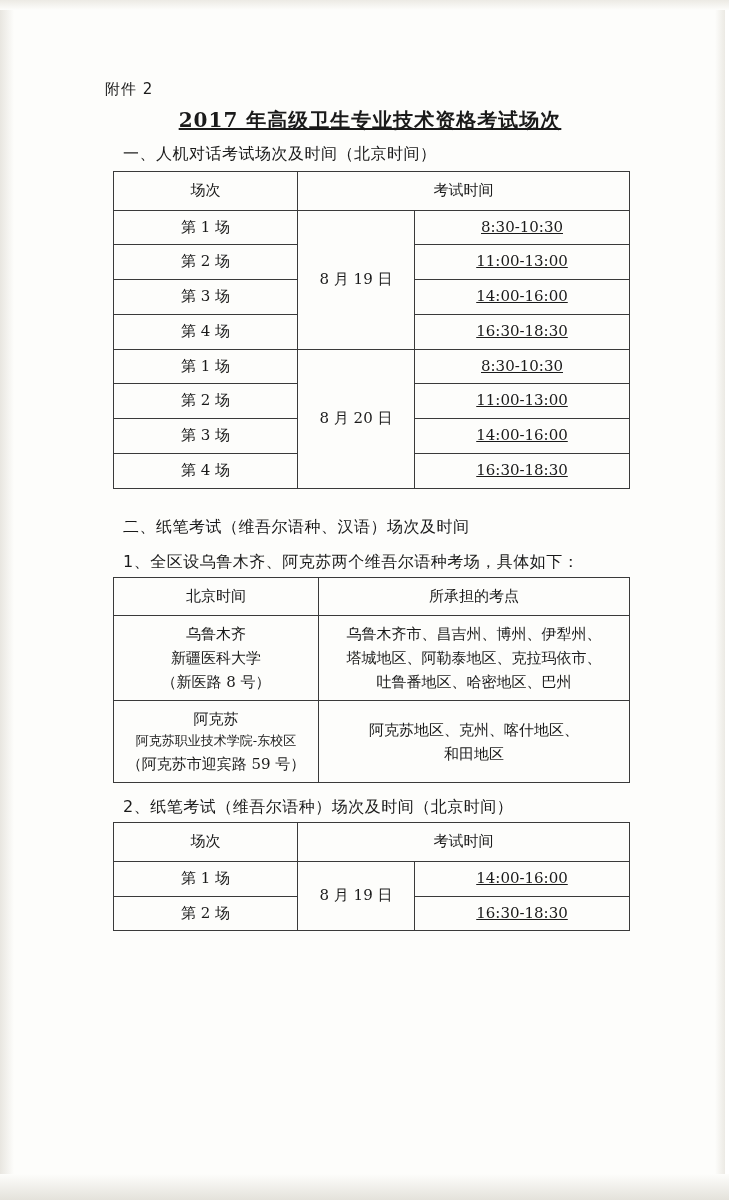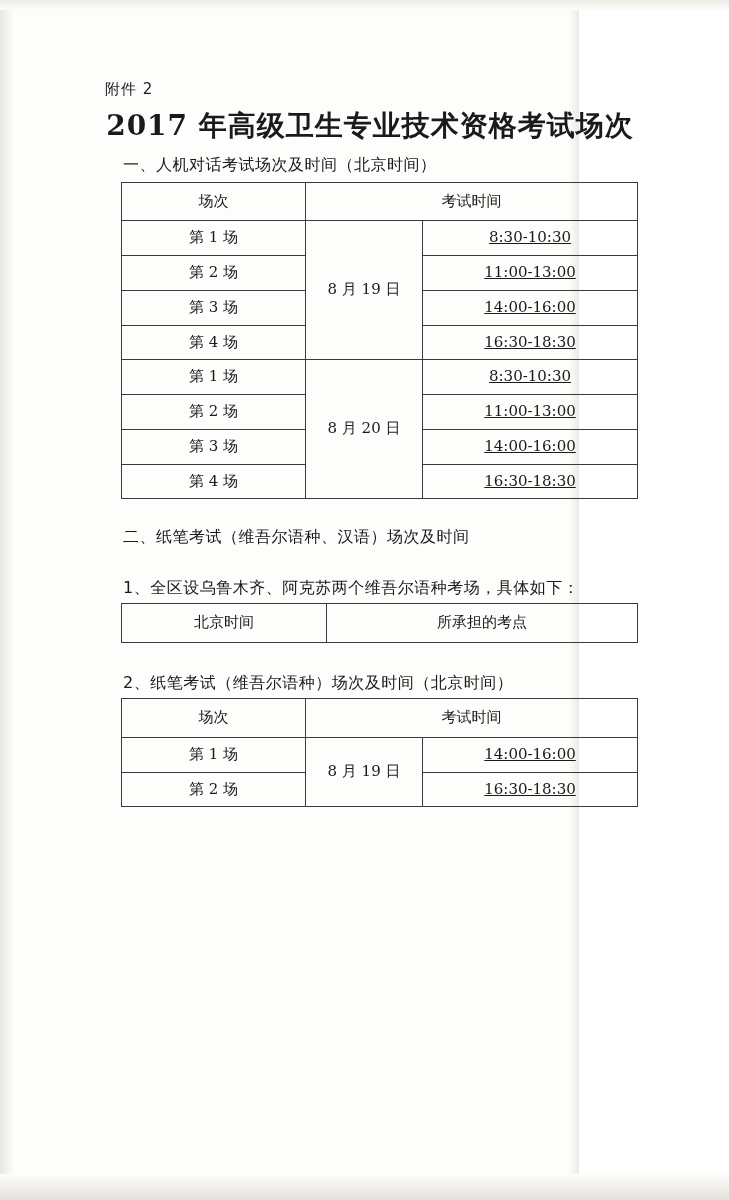--- a/index.html
+++ b/index.html
@@ -11,21 +11,21 @@
     width: 729px;
     height: 1200px;
     position: relative;
     font-family: "DejaVu Serif", "Liberation Serif", serif;
     color: #1a1a1a;
     overflow: hidden;
   }
   .page {
     position: absolute;
     left: 0; top: 0;
-    width: 579px;
+    width: 725px;
     height: 1200px;
     background: #fdfdfb;
   }
   
   .scan-edge-left {
     position: absolute;
     left: 0; top: 0;
     width: 14px; height: 1200px;
     background: linear-gradient(to right, #e8e6e0, #fdfdfb);
   }
@@ -57,47 +57,48 @@
 
   .attach-label {
     font-size: 15px;
     letter-spacing: 1px;
     margin-bottom: 8px;
     font-family: "DejaVu Sans", "Liberation Sans", sans-serif;
   }
 
   .doc-title {
     text-align: center;
-    font-size: 28px;
+    font-size: 20px;
     font-weight: bold;
     line-height: 1.34;
     letter-spacing: 1px;
     margin: 4px 0 10px 0;
     font-family: "DejaVu Serif", "Liberation Serif", serif;
+    text-decoration: underline;
   }
   .doc-title .line2 {
     display: block;
   }
 
   .section-head {
     font-size: 16px;
     font-weight: normal;
     letter-spacing: 0.5px;
     margin: 10px 0 6px 18px;
     font-family: "DejaVu Sans", "Liberation Sans", sans-serif;
   }
   .section-head.tight {
-    margin-top: 30px;
+    margin-top: 14px;
     margin-bottom: 4px;
   }
 
   table.doc-table {
     border-collapse: collapse;
     width: 516px;
-    margin: 0 0 0 16px;
+    margin: 0 0 0 8px;
     table-layout: fixed;
   }
   table.doc-table td, table.doc-table th {
     border: 1px solid #3a3a3a;
     text-align: center;
     font-weight: normal;
     font-size: 15px;
     padding: 6px 2px;
     line-height: 1.45;
     font-family: "DejaVu Serif", "Liberation Serif", serif;
@@ -205,20 +206,51 @@
     <table class="doc-table t2">
       <colgroup>
           <col class="c1">
           <col class="c2">
         </colgroup>
       <tbody>
         <tr>
           <th>北京时间</th>
           <th>所承担的考点</th>
         </tr>
+        <tr>
+          <td>
+            <div class="cell-lines">
+              <div>乌鲁木齐</div>
+              <div>新疆医科大学</div>
+              <div>（新医路 8 号）</div>
+            </div>
+          </td>
+          <td>
+            <div class="cell-lines">
+              <div>乌鲁木齐市、昌吉州、博州、伊犁州、</div>
+              <div>塔城地区、阿勒泰地区、克拉玛依市、</div>
+              <div>吐鲁番地区、哈密地区、巴州</div>
+            </div>
+          </td>
+        </tr>
+        <tr>
+          <td>
+            <div class="cell-lines">
+              <div>阿克苏</div>
+              <div class="small">阿克苏职业技术学院-东校区</div>
+              <div>（阿克苏市迎宾路 59 号）</div>
+            </div>
+          </td>
+          <td>
+            <div class="cell-lines">
+              <div>阿克苏地区、克州、喀什地区、</div>
+              <div>和田地区</div>
+            </div>
+          </td>
+        </tr>
       </tbody>
     </table>
 
     <div class="section-head tight">2、纸笔考试（维吾尔语种）场次及时间（北京时间）</div>
 
     <table class="doc-table t3">
       <colgroup>
           <col class="c1">
           <col class="c2">
           <col class="c3">

